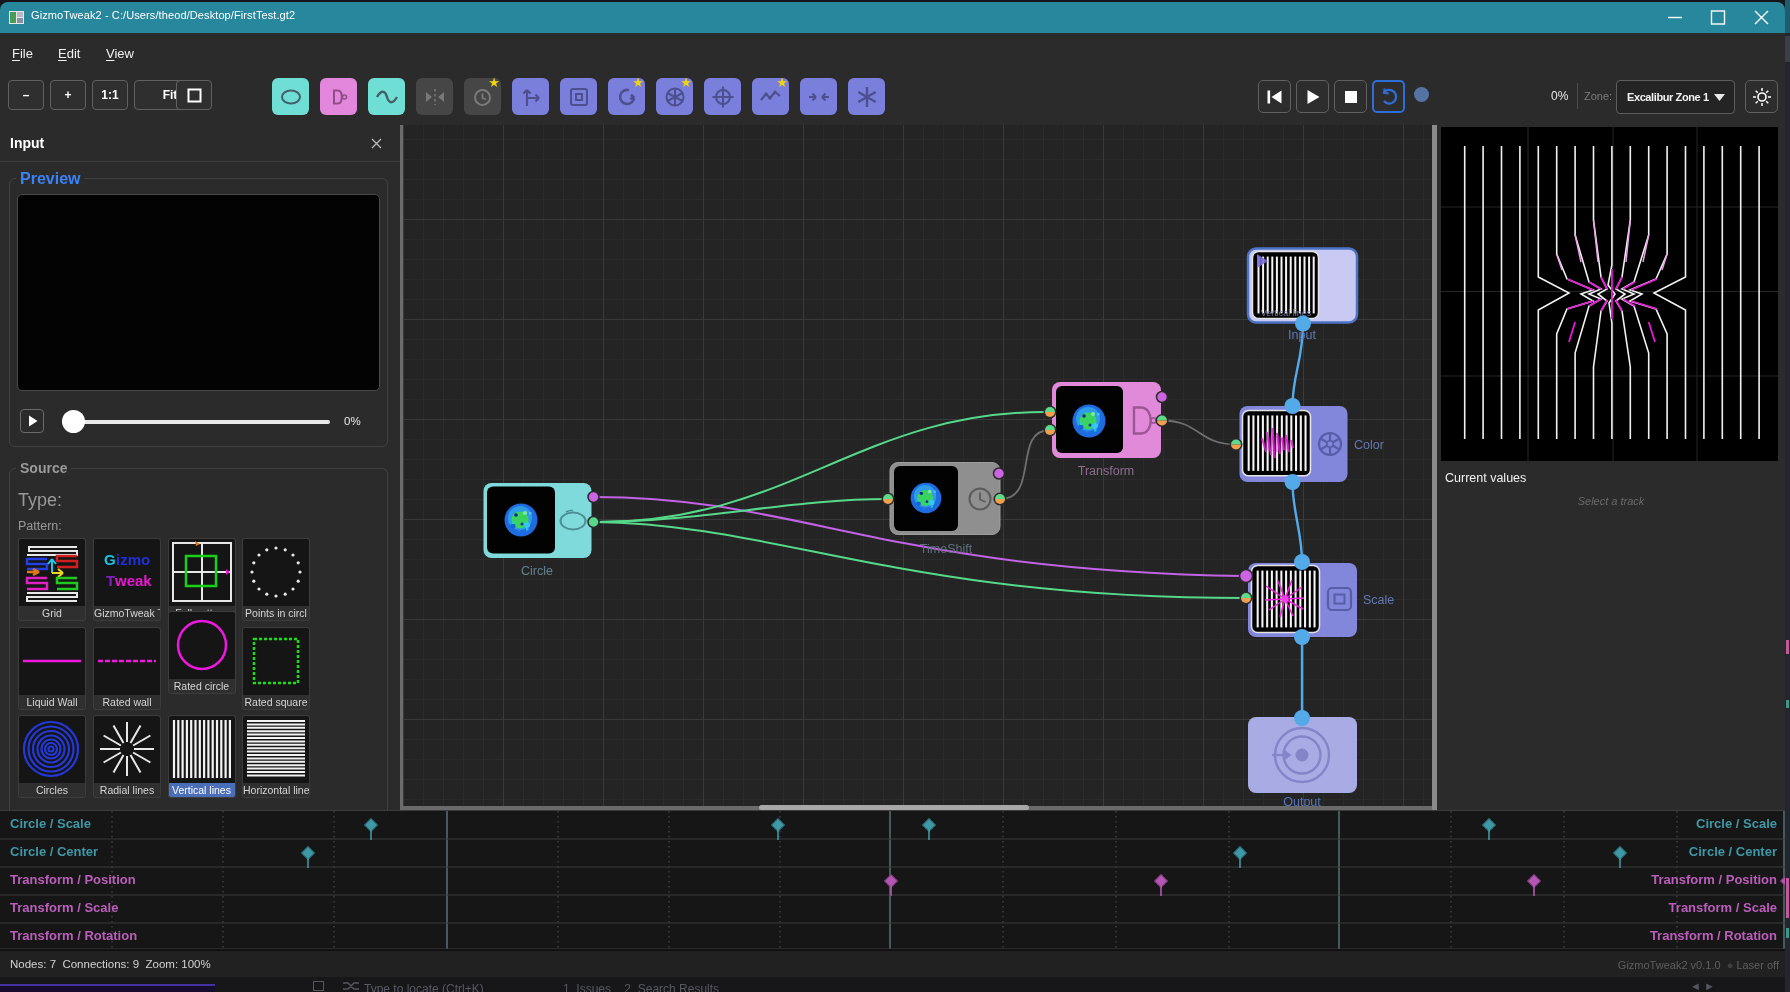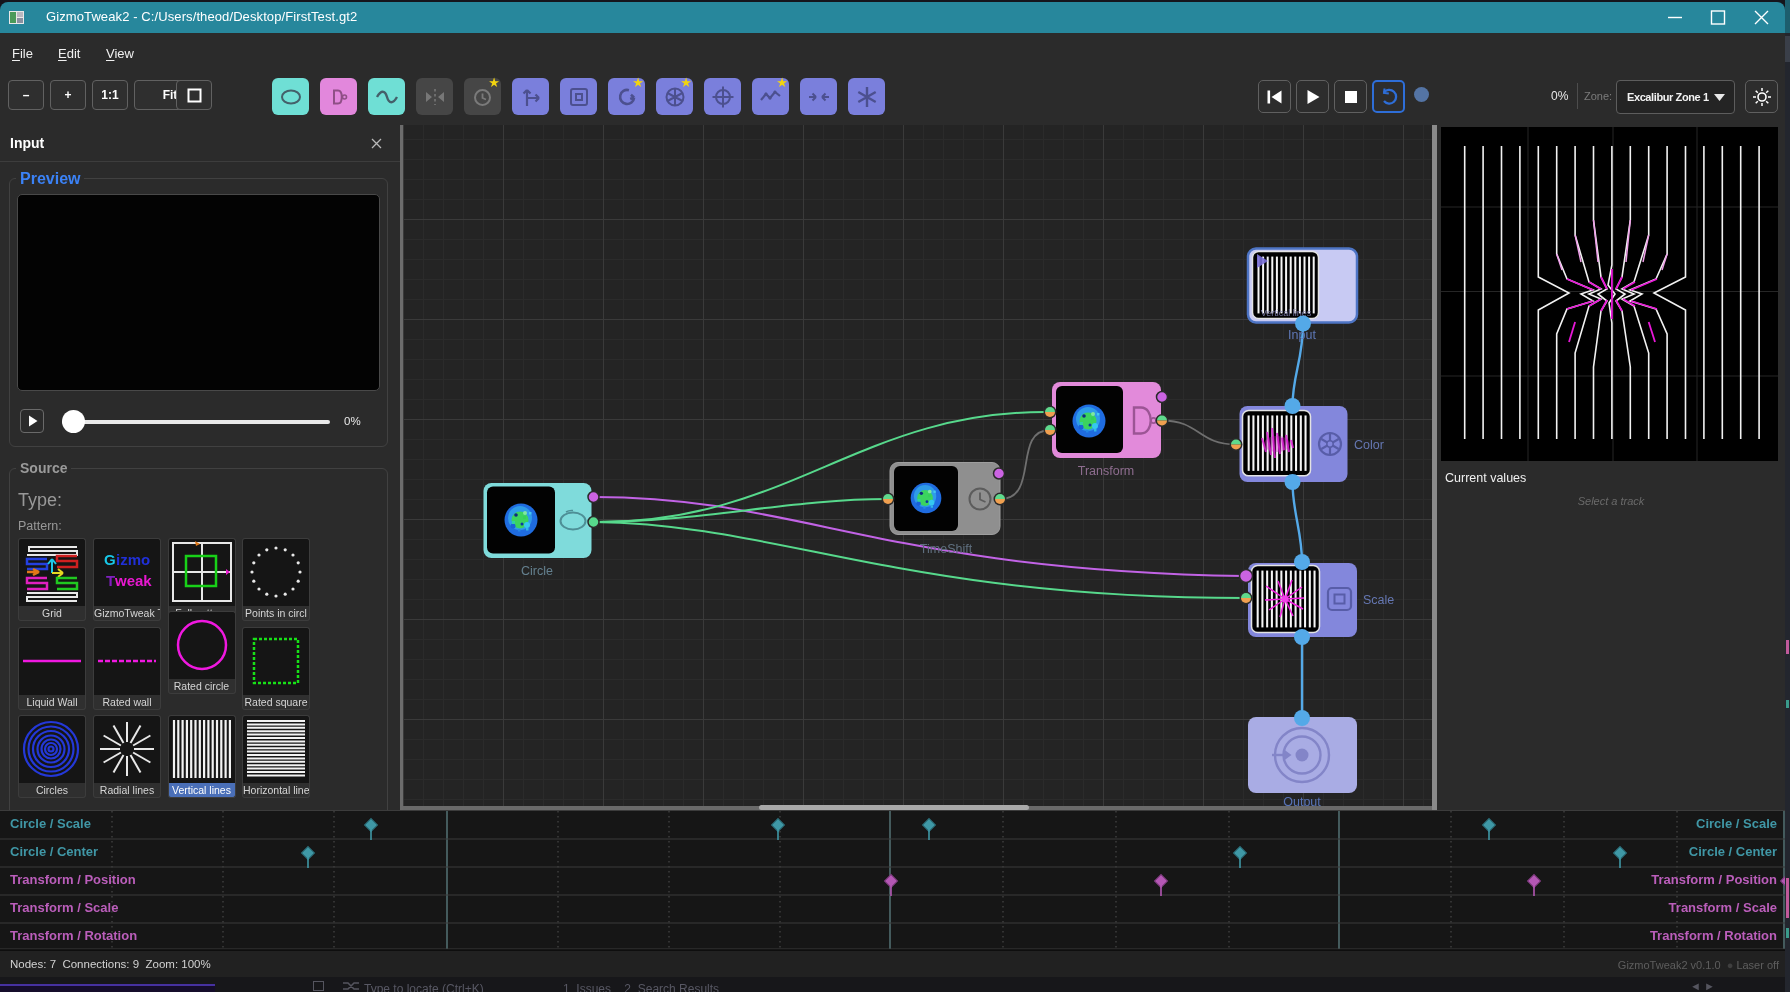--- a/index.html
+++ b/index.html
@@ -1,21 +1,21 @@
 <!DOCTYPE html>
 <html><head>
 <meta charset="utf-8">
 <style>
   * { margin:0; padding:0; box-sizing:border-box; }
   html,body { width:1790px; height:992px; overflow:hidden; background:#101014; font-family:"Liberation Sans", sans-serif; }
   .abs { position:absolute; }
   #root { position:absolute; left:0; top:0; width:1790px; height:992px; background:#15151c; }
   
   #titlebar { left:0; top:2px; width:1785px; height:31px; background:#27879c; border-radius:8px 8px 0 0; color:#fff; }
-  #titlebar .title { position:absolute; left:31px; top:7px; font-size:13px; color:#fff; letter-spacing:0.1px;margin-left:15px;}
+  #titlebar .title { position:absolute; left:31px; top:7px; font-size:11px; color:#fff; letter-spacing:0.1px;}
   
   #topbar { left:0; top:33px; width:1785px; height:92px; background:#2b2b2b; }
   .menu { position:absolute; top:13px; font-size:13px; color:#f0f0f0; }
   .menu u { text-decoration:underline; text-underline-offset:2px; }
   .zbtn { position:absolute; top:47px; height:30px; background:#2f2f2f; border:1px solid #616161; border-radius:4px; color:#fff; text-align:center; font-size:12px; font-weight:bold; line-height:28px; }
   .tbtn { position:absolute; top:45px; width:37px; height:37px; border-radius:6px; }
   .tbtn svg { position:absolute; left:50%; top:50%; transform:translate(-50%,-50%); }
   .star { position:absolute; right:1px; top:0px; font-size:13px; color:#f2d410; line-height:10px;}
   .pbtn { position:absolute; top:47px; width:33px; height:33px; background:#2d2d2d; border:1px solid #606060; border-radius:5px; }
   .pbtn svg { position:absolute; left:50%; top:50%; transform:translate(-50%,-50%); }

